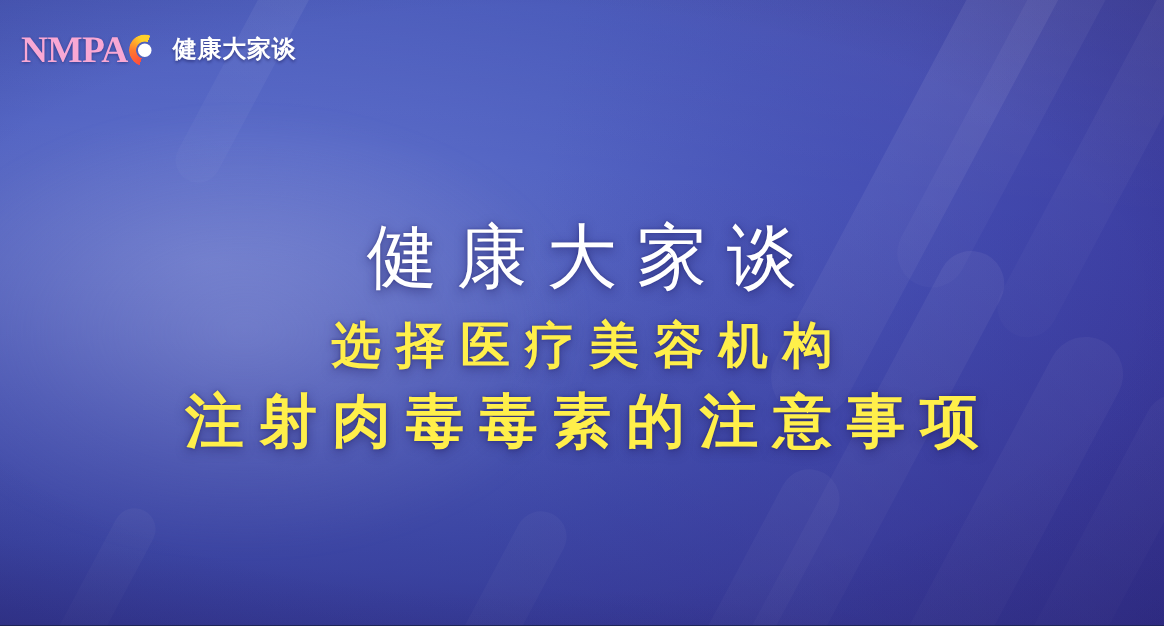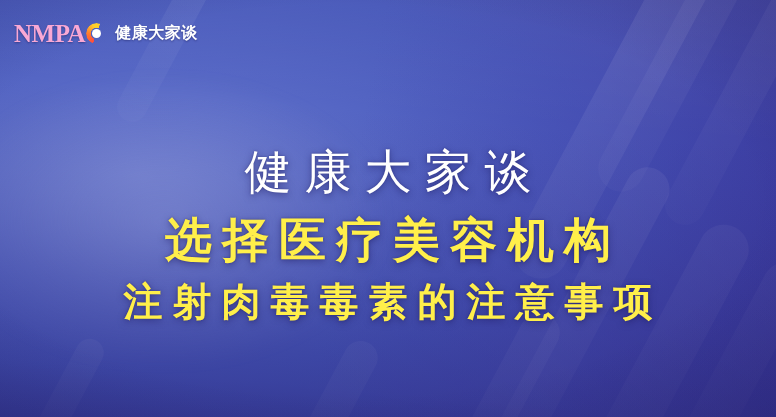--- a/index.html
+++ b/index.html
@@ -133,21 +133,21 @@
   }
   .title-sub1, .title-sub2 {
     font-family: "DejaVu Sans", sans-serif;
     font-weight: bold;
     color: #ffef4a;
     letter-spacing: 10px;
     text-indent: 10px;
     text-shadow: 0 2px 7px rgba(30,25,95,0.55), 0 0 2px rgba(30,25,95,0.45);
   }
   .title-sub1 {
-    font-size: 47px;
+    font-size: 33px;
     line-height: 1.42;
     margin-top: 8px;
   }
   .title-sub2 {
     font-size: 39px;
     line-height: 1.42;
   }
 </style>
 </head>
 <body>

